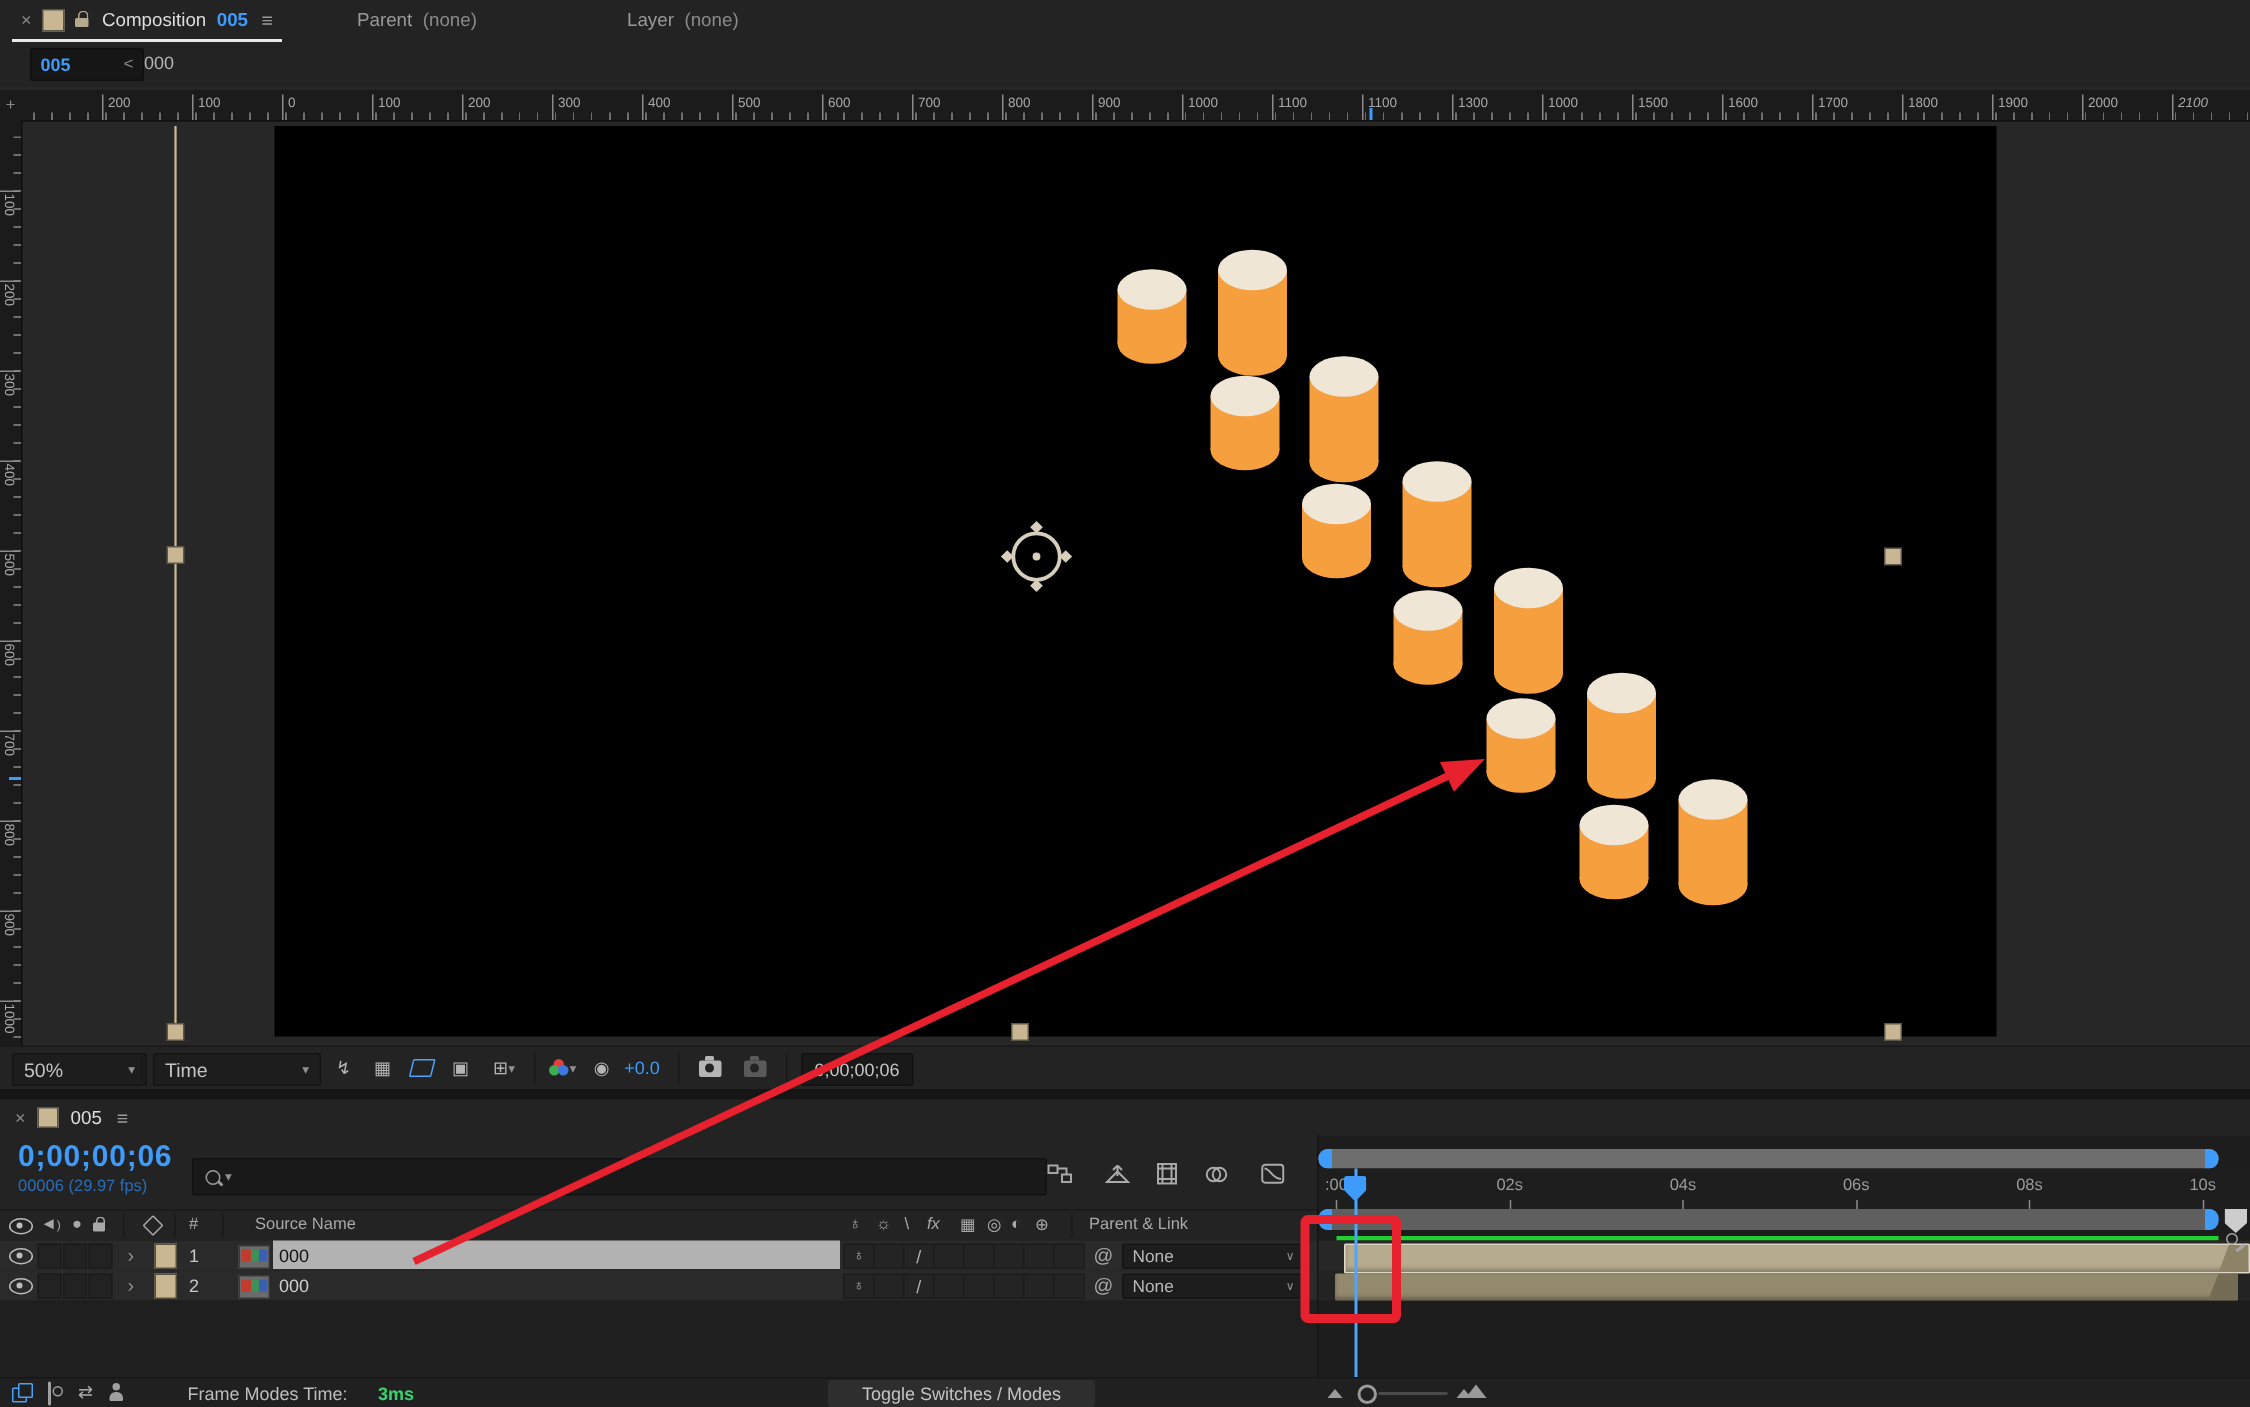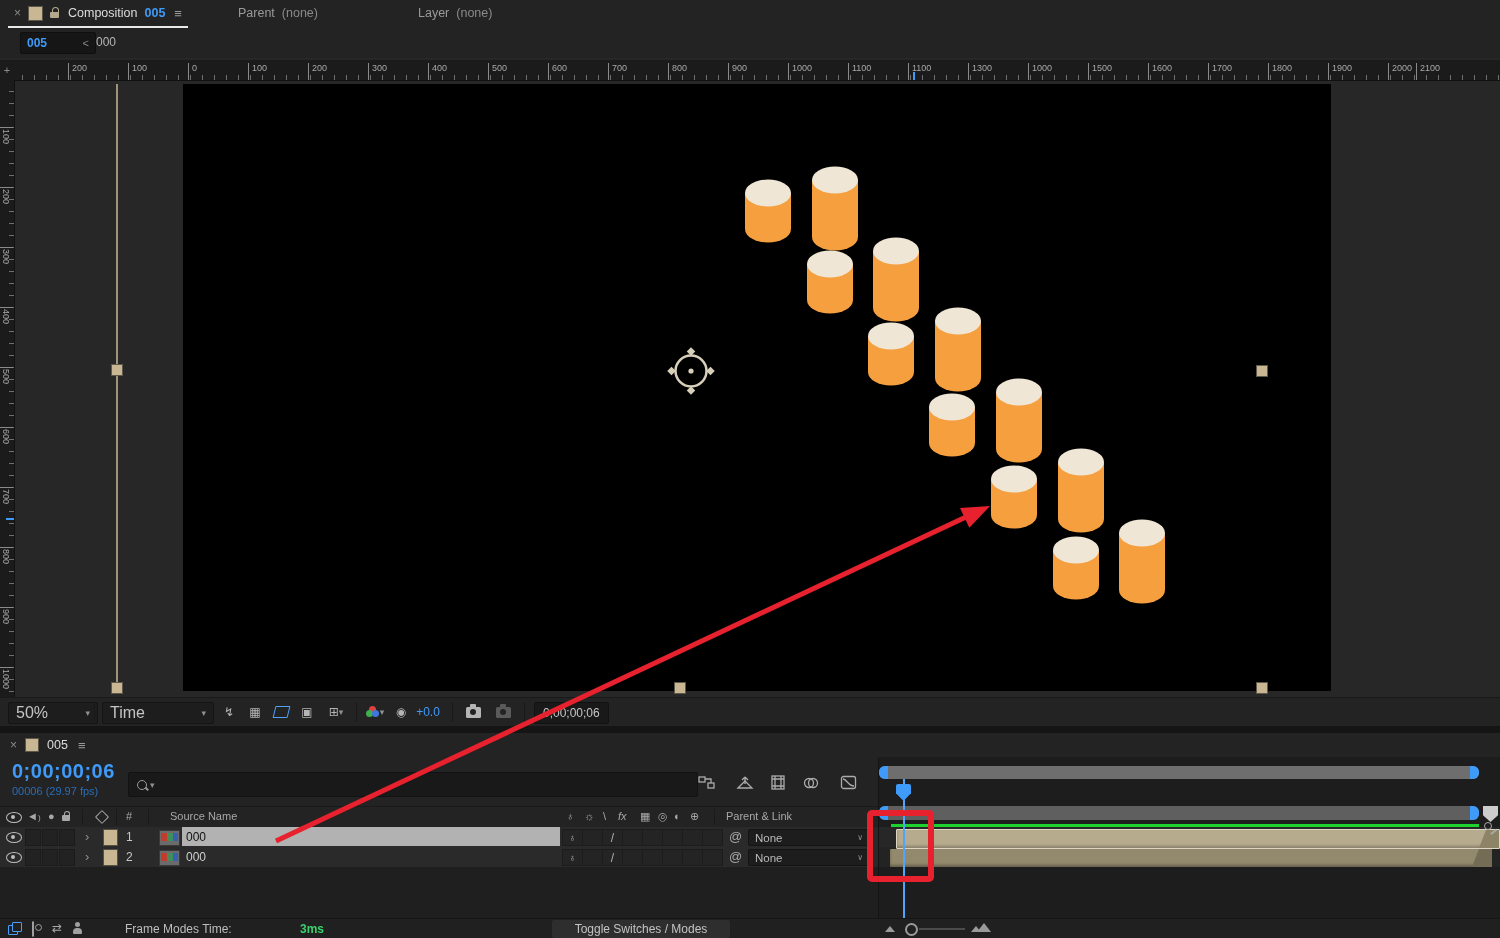--- a/index.html
+++ b/index.html
@@ -41,21 +41,21 @@
      background-image:repeating-linear-gradient(180deg,#6f6f6f 0 1px,transparent 1px 12px);
      background-size:5px 100%;background-repeat:no-repeat;background-position:9px 11px;}
   .vtick{position:absolute;left:11px;color:#a8a8a8;font-size:9px;transform-origin:0 0;transform:rotate(90deg);white-space:nowrap;}
   .vmaj{position:absolute;left:0;width:13px;height:1px;background:#8a8a8a;}
   .vblue{position:absolute;left:6px;width:8px;height:2px;background:#3f9bfa;}
   .compview{position:absolute;left:183px;top:26px;width:1148px;height:607px;background:#000;}
   #comp-svg{position:absolute;left:0;top:0;pointer-events:none;}
   
   .ctoolbar{position:absolute;left:0;top:697px;width:1500px;height:29px;background:#232323;border-top:1px solid #191919;}
   .drop{position:absolute;top:4px;height:20px;background:#1d1d1d;border:1px solid #141414;border-radius:2px;display:flex;align-items:center;justify-content:space-between;padding:0 7px;color:#c4c4c4;}
-  .drop .dv{font-size:16px;}
+  .drop .dv{font-size:13px;}
   .caret{color:#8f8f8f;font-size:9px;}
   .vdiv{position:absolute;top:4px;width:1px;height:20px;background:#191919;}
   .tbtn{position:absolute;top:5px;width:22px;height:18px;display:flex;align-items:center;justify-content:center;color:#b5b5b5;font-size:12px;border-radius:2px;}
   .tbtn.blue{color:#4da3ff;}
   .roi{width:13px;height:10px;border:1.6px solid #4da3ff;transform:skewX(-14deg);border-radius:1px;}
   .rgbdots{position:relative;width:14px;height:12px;}
   .rgbdots i{position:absolute;width:7px;height:7px;border-radius:50%;}
   .rgbdots i:nth-child(1){left:3px;top:0;background:#e04040;}
   .rgbdots i:nth-child(2){left:0;top:4px;background:#3fae4c;}
   .rgbdots i:nth-child(3){left:6px;top:4px;background:#3f77e0;}
@@ -204,21 +204,21 @@
         <span class="htick" style="left: 836px;"><i></i><b>1100</b></span>
         <span class="htick" style="left: 896px;"><i></i><b>1100</b></span>
         <span class="htick" style="left: 956px;"><i></i><b>1300</b></span>
         <span class="htick" style="left: 1016px;"><i></i><b>1000</b></span>
         <span class="htick" style="left: 1076px;"><i></i><b>1500</b></span>
         <span class="htick" style="left: 1136px;"><i></i><b>1600</b></span>
         <span class="htick" style="left: 1196px;"><i></i><b>1700</b></span>
         <span class="htick" style="left: 1256px;"><i></i><b>1800</b></span>
         <span class="htick" style="left: 1316px;"><i></i><b>1900</b></span>
         <span class="htick" style="left: 1376px;"><i></i><b>2000</b></span>
-        <span class="htick" style="left: 1404px;"><i></i><b>2100</b></span>
+        <span class="htick" style="left: 1436px; font-style: italic;"><i></i><b>2100</b></span>
         <div class="hblue" style="left: 899px;"></div>
       </div>
     <div class="vruler" id="vruler">
         <div class="vmaj" style="top: 47px;"></div>
         <span class="vtick" style="top: 49px;">100</span>
         <div class="vmaj" style="top: 107px;"></div>
         <span class="vtick" style="top: 109px;">200</span>
         <div class="vmaj" style="top: 167px;"></div>
         <span class="vtick" style="top: 169px;">300</span>
         <div class="vmaj" style="top: 227px;"></div>
@@ -474,39 +474,53 @@
       <div class="pdrop">
           <span>None</span>
           <i>∨</i>
         </div>
     </div>
 
     <div class="belowrows"></div>
 
     <div class="track">
       <div class="nav"></div>
+      <div class="tlruler" id="tlruler">
+          <span class="rlab" style="left: 12px;">:00</span>
+          <span class="rtick" style="left: 12px;"></span>
+          <span class="rlab" style="left: 127.5px;">02s</span>
+          <span class="rtick" style="left: 127.5px;"></span>
+          <span class="rlab" style="left: 243px;">04s</span>
+          <span class="rtick" style="left: 243px;"></span>
+          <span class="rlab" style="left: 358.5px;">06s</span>
+          <span class="rtick" style="left: 358.5px;"></span>
+          <span class="rlab" style="left: 474px;">08s</span>
+          <span class="rtick" style="left: 474px;"></span>
+          <span class="rlab" style="left: 589.5px;">10s</span>
+          <span class="rtick" style="left: 589.5px;"></span>
+        </div>
       <div class="scroll"></div>
       <div class="markerbin"></div>
       <div class="cacheline"></div>
       <div class="rowstrip1"></div>
       <div class="rowstrip2"></div>
       <div class="lbar lbar1"></div>
       <div class="lbar lbar2"></div>
       <div class="abs" style="left:605px;top:73px;"><span class="whipicon"></span></div>
       <div class="ctiline"></div>
       <div class="ctihead"></div>
     </div>
 
     <div class="statusbar">
       <div class="abs" style="left:8px;top:3px;"><span class="panes1"></span></div>
       <div class="abs" style="left:32px;top:3px;"><span class="panes2"></span></div>
       <div class="abs" style="left:52px;top:2px;color:#a8a8a8;"><span>⇄</span></div>
       <div class="abs" style="left:72px;top:3px;"><span class="personic"></span></div>
       <span class="abs stext" style="left:125px;top:3px;">Frame Modes Time:</span>
-      <span class="abs stext sgreen" style="left:252px;top:3px;margin-left:48px;">3ms</span>
+      <span class="abs stext sgreen" style="left:252px;top:3px;">3ms</span>
       <div class="togglebtn">Toggle Switches / Modes</div>
       <div class="zoomctl">
         <span class="tri-s"></span>
         <span class="knob"></span>
         <span class="sl-line"></span>
         <span class="tri-b"></span>
       </div>
     </div>
   </div>
 

